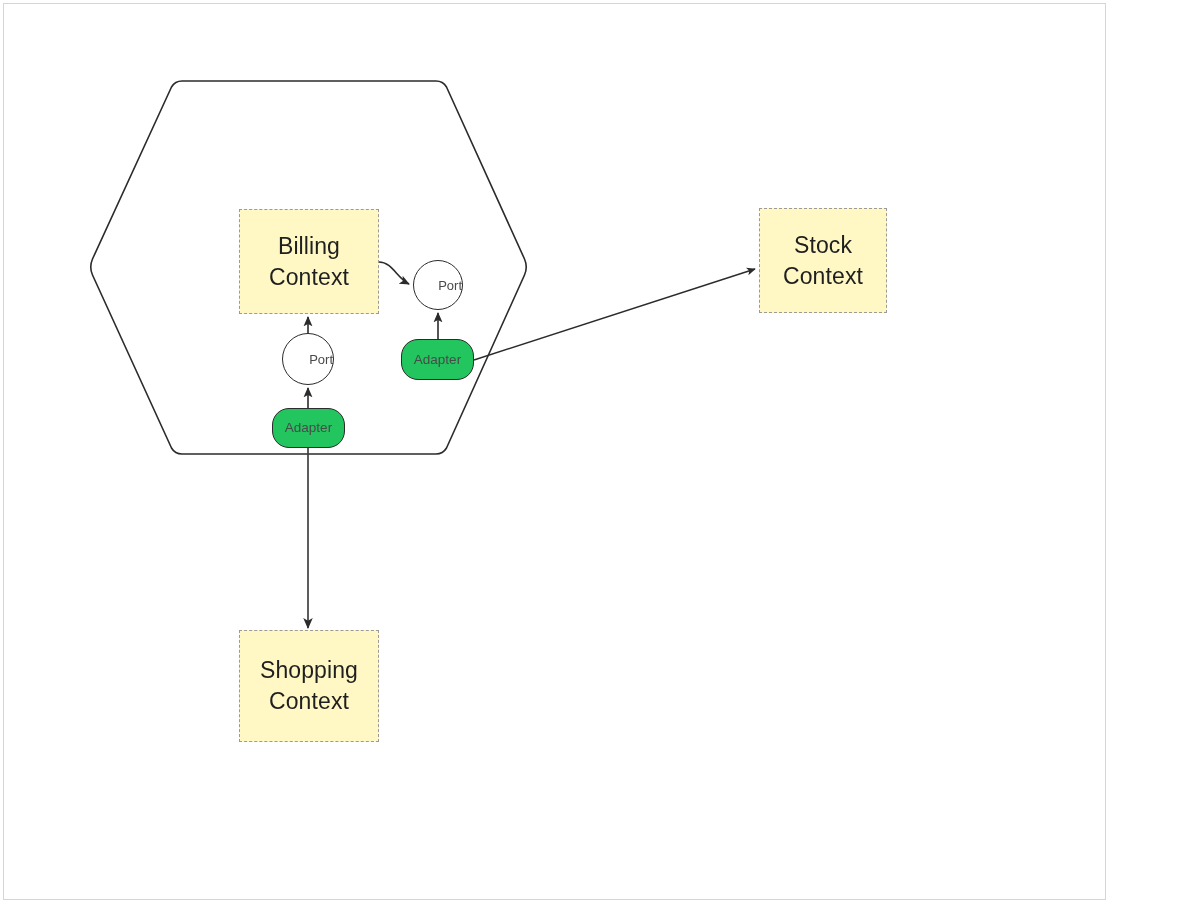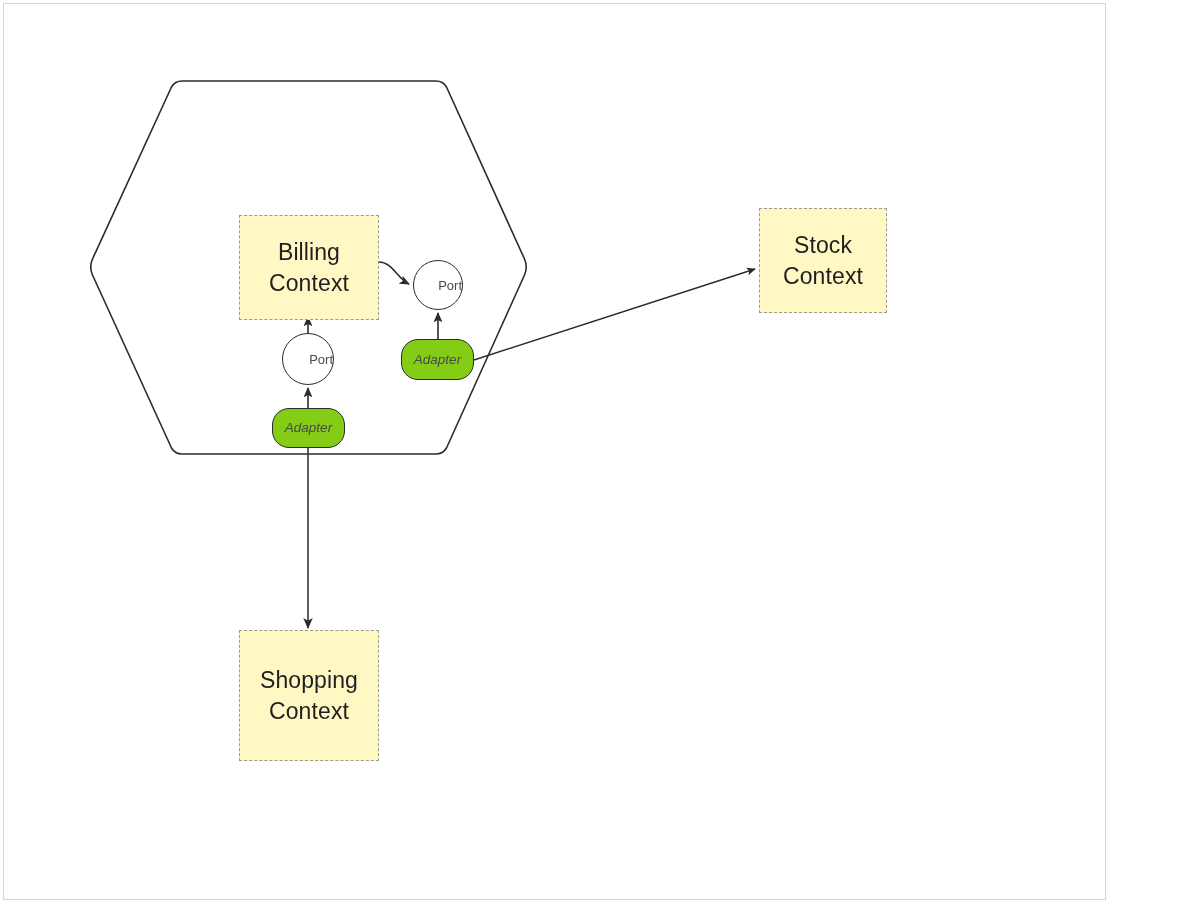--- a/index.html
+++ b/index.html
@@ -58,27 +58,26 @@
   .port-circle {
     border-radius: 50%;
     background: #ffffff;
     border: 1.6px solid #2b2b2b;
     color: #4a4a4a;
     font-size: 13px;
     line-height: 15px;
     justify-content: flex-end;
   }
   .adapter-box {
-    background: #84cc16;
+    background: #22c55e;
     border: 1.6px solid #2b2b2b;
     border-radius: 17px;
     color: #4a4a4a;
     font-size: 13.5px;
     line-height: 16px;
-    font-style: italic;
   }
   .node-label {
     pointer-events: none;
     white-space: pre-line;
   }
 </style>
 </head>
 <body>
 
 <div id="canvas-root">
@@ -100,31 +99,31 @@
 
     <line x1="308" y1="410" x2="308" y2="388" stroke="#2b2b2b" stroke-width="1.6" marker-end="url(#arrowFilled)"></line>
 
     <line x1="438" y1="341" x2="438" y2="313" stroke="#2b2b2b" stroke-width="1.6" marker-end="url(#arrowFilled)"></line>
 
     <line x1="308" y1="448" x2="308" y2="628" stroke="#404040" stroke-width="1.7" marker-end="url(#arrowFilled)"></line>
 
     <line x1="474" y1="360" x2="755" y2="269" stroke="#2b2b2b" stroke-width="1.4" marker-end="url(#arrowFilled)"></line>
   </svg>
 
-  <div class="node context-box" style="left:239px; top:215px; width:140px; height:105px;">
+  <div class="node context-box" style="left:239px; top:209px; width:140px; height:105px;">
     <span class="node-label">Billing
 Context</span>
   </div>
 
   <div class="node context-box" style="left:759px; top:208px; width:128px; height:105px;">
     <span class="node-label">Stock
 Context</span>
   </div>
 
-  <div class="node context-box" style="left:239px; top:630px; width:140px; height:131px;">
+  <div class="node context-box" style="left:239px; top:630px; width:140px; height:112px;">
     <span class="node-label">Shopping
 Context</span>
   </div>
 
   <div class="node port-circle" style="left:282px; top:333px; width:52px; height:52px;">
     <span class="node-label">Port</span>
   </div>
 
   <div class="node port-circle" style="left:413px; top:260px; width:50px; height:50px;">
     <span class="node-label">Port</span>

